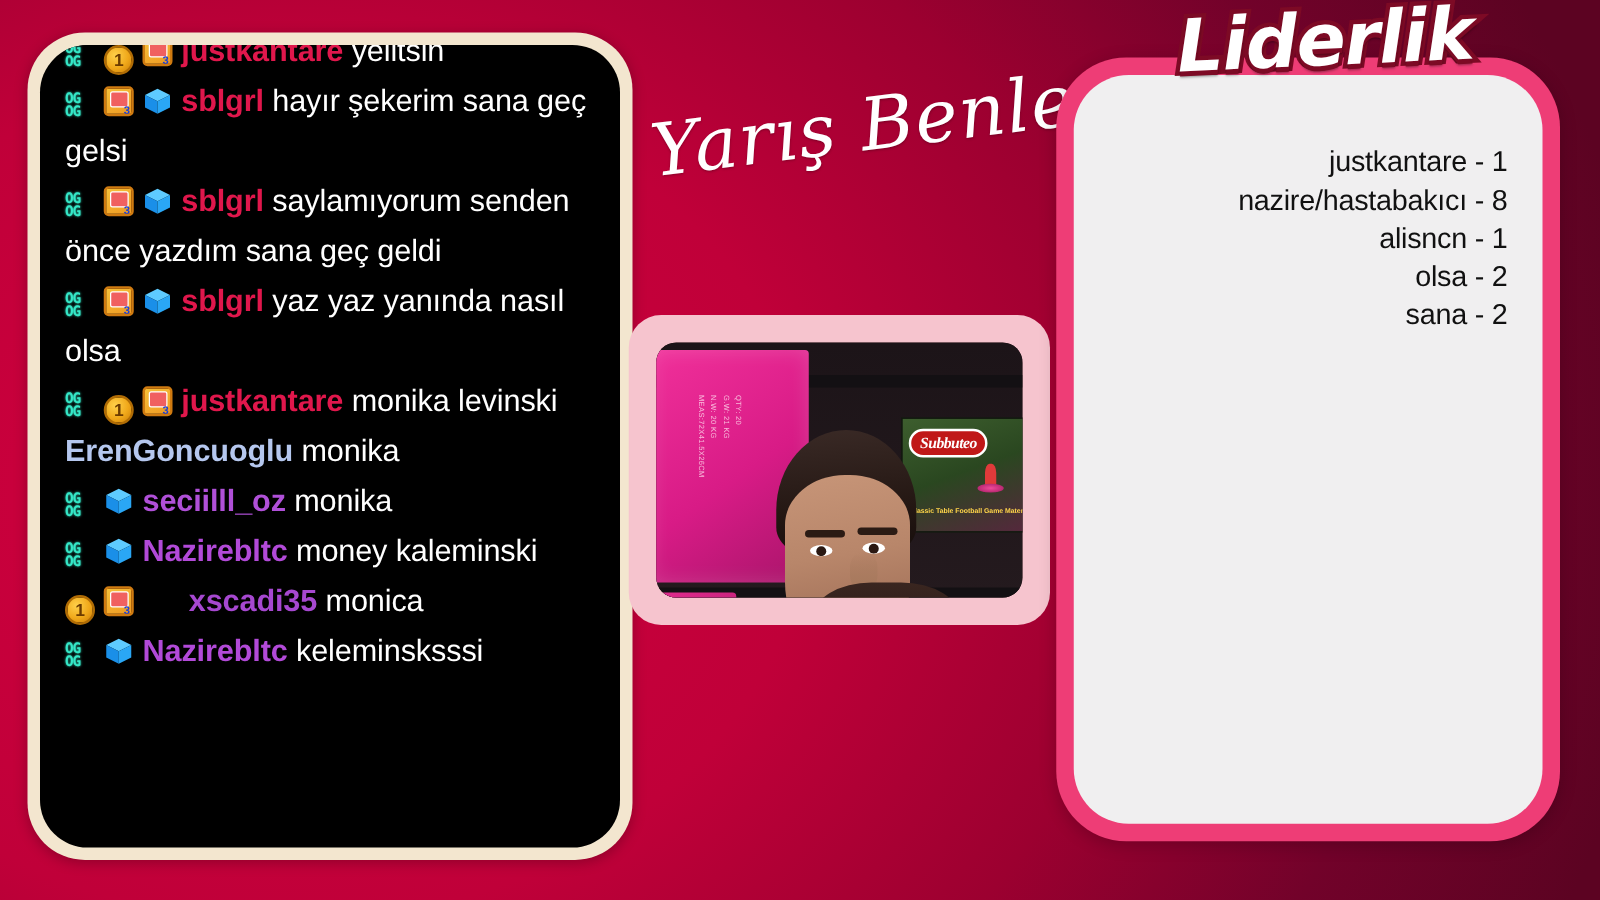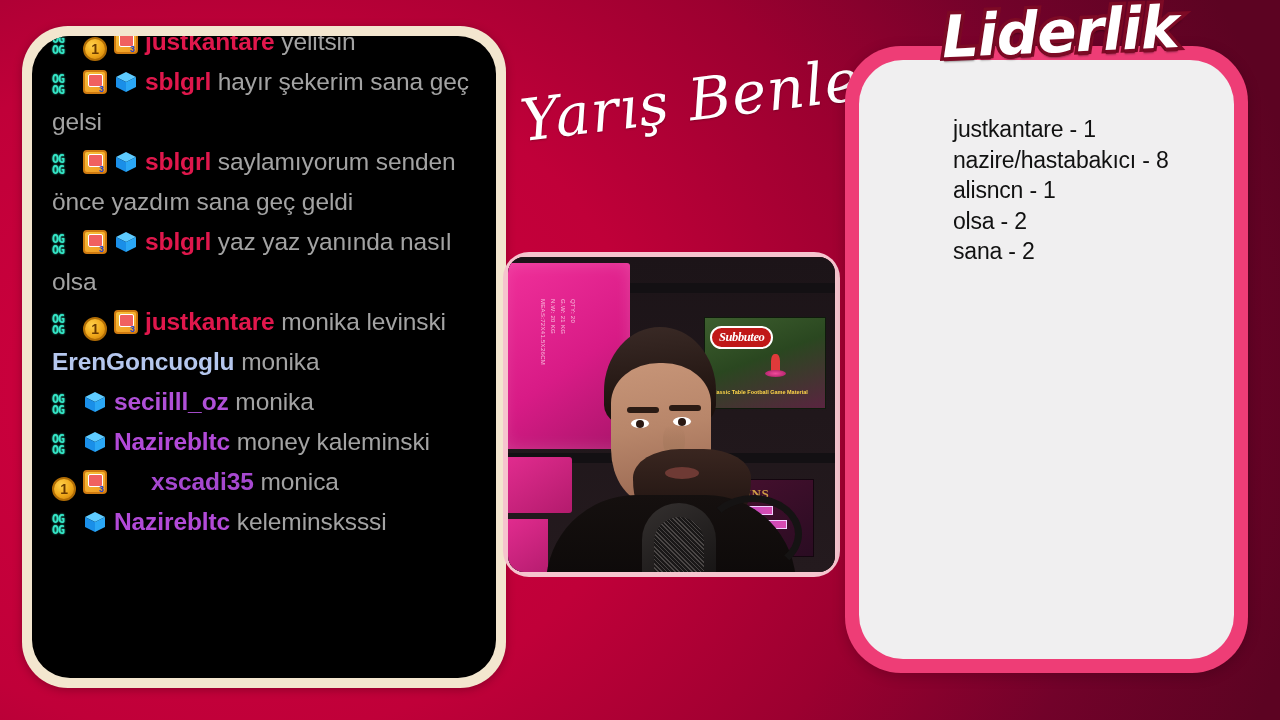--- a/index.html
+++ b/index.html
@@ -128,32 +128,32 @@
 
   
   .badge-cube {
     background: transparent;
   }
   .badge-cube svg { display: block; }
 
   .uname {
     font-weight: 700;
   }
-  .msg { color: #a3a3a3; }
+  .msg { color: #ffffff; }
 
   
   #webcam-frame {
     position: absolute;
     left: 503px;
     top: 252px;
     width: 337px;
-    height: 325px;
+    height: 248px;
     background: #f6c4ce;
     border-radius: 26px;
-    padding: 5px;
+    padding: 22px;
     overflow: hidden;
   }
   #webcam-feed {
     position: relative;
     width: 100%;
     height: 100%;
     border-radius: 16px;
     overflow: hidden;
     background: #2a1418;
   }
@@ -395,20 +395,21 @@
     padding: 54px 28px 0 94px;
     overflow: hidden;
   }
   .lb-row {
     color: #111111;
     font-size: 23px;
     line-height: 30.5px;
     font-weight: 400;
     letter-spacing: -0.2px;
     white-space: nowrap;
+    text-align: right;
   }
   .lb-name { }
   .lb-sep { }
   .lb-score { font-weight: 400; }
 
   #liderlik-title {
     position: absolute;
     left: 915px;
     top: -2px;
     width: 290px;

